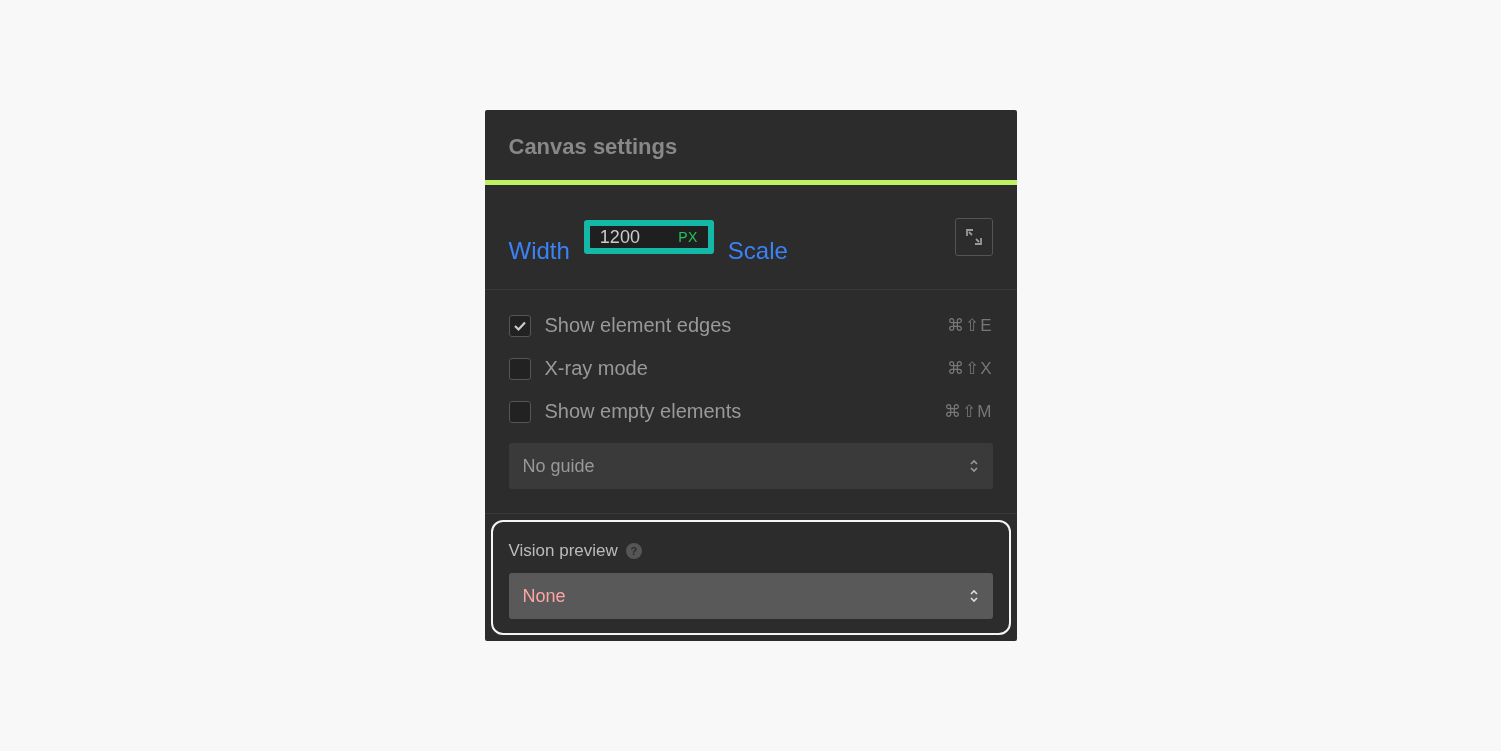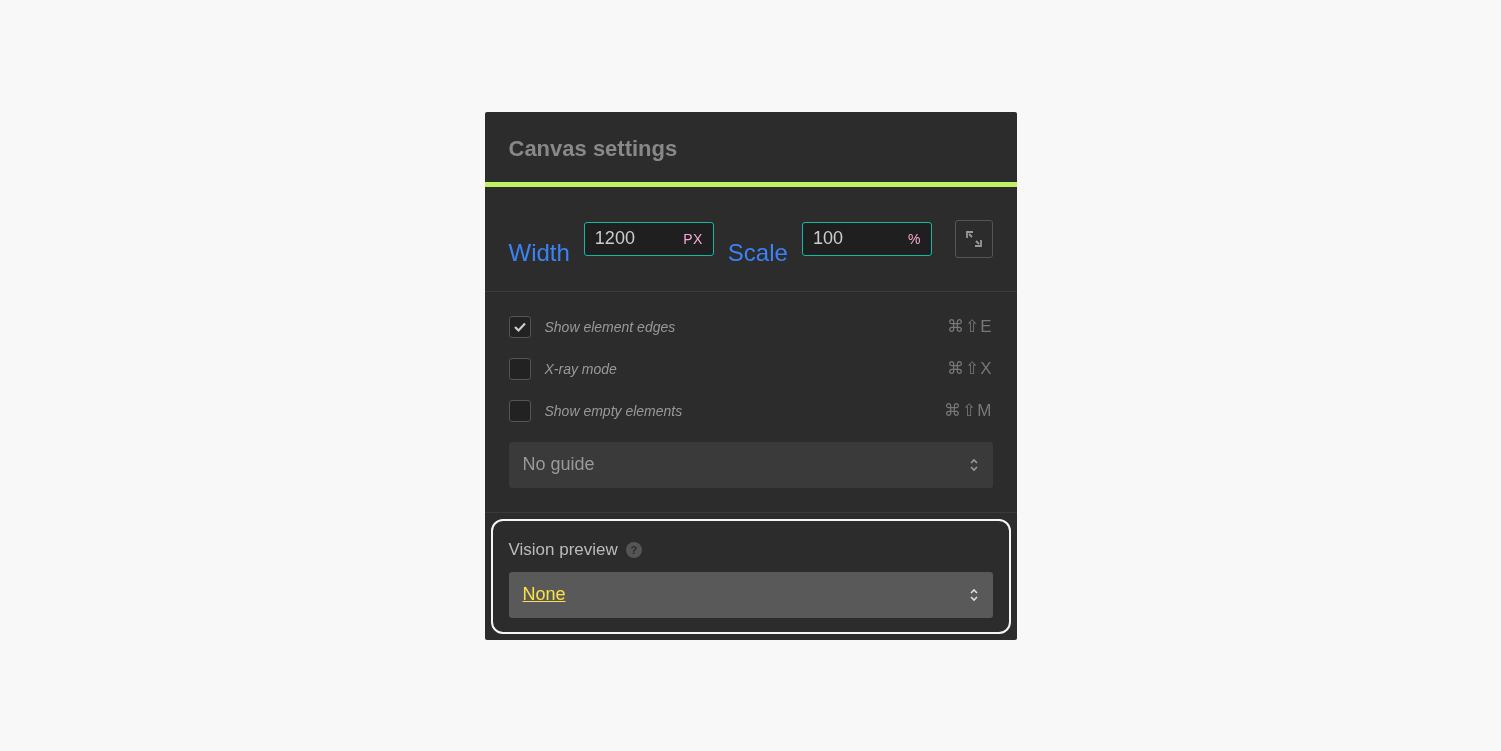--- a/index.html
+++ b/index.html
@@ -38,36 +38,36 @@
     }
     .field-label {
       color: #3b82f6;
       font-size: 24px;
       margin-top: 28px;
     }
     .num-input {
       display: flex;
       align-items: center;
       background: #1f1f1f;
-      border: 1px solid #14b8a6;
+      border: 6px solid #14b8a6;
       border-radius: 3px;
       height: 34px;
       padding: 0 10px;
       width: 130px;
     }
     .num-input input {
       background: transparent;
       border: none;
       color: #ccc;
       font-size: 18px;
       width: 60px;
       outline: none;
     }
     .unit {
-      color: #f9a8d4;
+      color: #22c55e;
       font-size: 14px;
       letter-spacing: 0.5px;
       margin-left: auto;
     }
     .expand-btn {
       margin-left: auto;
       width: 38px;
       height: 38px;
       border: 1px solid #555;
       border-radius: 3px;
@@ -99,22 +99,21 @@
       align-items: center;
       justify-content: center;
       cursor: pointer;
       background: #222;
       flex-shrink: 0;
     }
     .checkbox.checked svg { display: block; }
     .checkbox svg { display: none; }
     .toggle-label {
       color: #999;
-      font-size: 14px;
-      font-style: italic;
+      font-size: 20px;
     }
     .shortcut {
       margin-left: auto;
       color: #777;
       font-size: 17px;
       letter-spacing: 1px;
     }
     .select {
       width: 100%;
       height: 46px;
@@ -172,44 +171,40 @@
       font-size: 11px;
       font-weight: bold;
       display: flex;
       align-items: center;
       justify-content: center;
       cursor: pointer;
     }
     .vision-select {
       background: #595959;
     }
-    .vision-select .select-text { color: #fde047; text-decoration: underline; }
+    .vision-select .select-text { color: #fca5a5; }
     .vision-select .select-caret { color: #ddd; }
   </style>
 </head>
 <body>
 
 <div class="panel">
 
   <div class="panel-header">
     <div class="panel-title">Canvas settings</div>
   </div>
 
   <div class="section">
     <div class="dim-row">
       <span class="field-label">Width</span>
       <div class="num-input">
         <input type="text" value="1200" style="">
         <span class="unit">PX</span>
       </div>
       <span class="field-label">Scale</span>
-      <div class="num-input">
-        <input type="text" value="100" style="">
-        <span class="unit">%</span>
-      </div>
       <button class="expand-btn">
         <span class="expand-icon">
           <svg width="18" height="18" viewBox="0 0 18 18">
             <path d="M2 8 L2 2 L8 2 M4 4 L7 7" stroke="#999" stroke-width="1.8" fill="none"></path>
             <path d="M16 10 L16 16 L10 16 M14 14 L11 11" stroke="#999" stroke-width="1.8" fill="none"></path>
           </svg>
         </span>
       </button>
     </div>
   </div>

